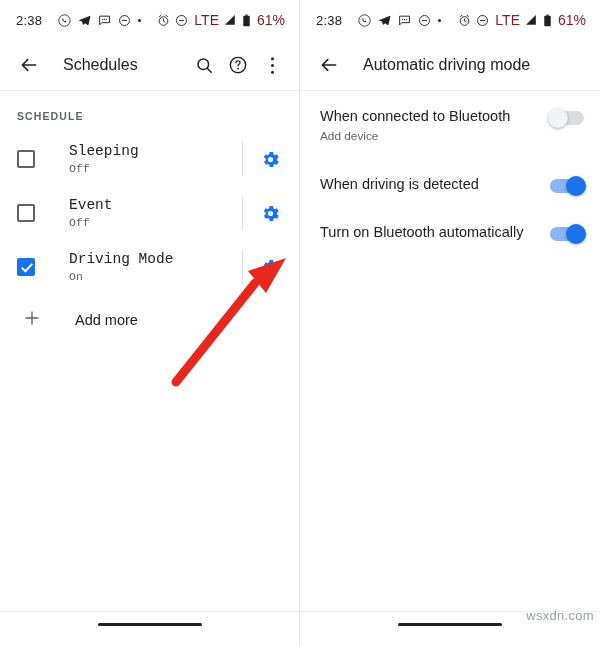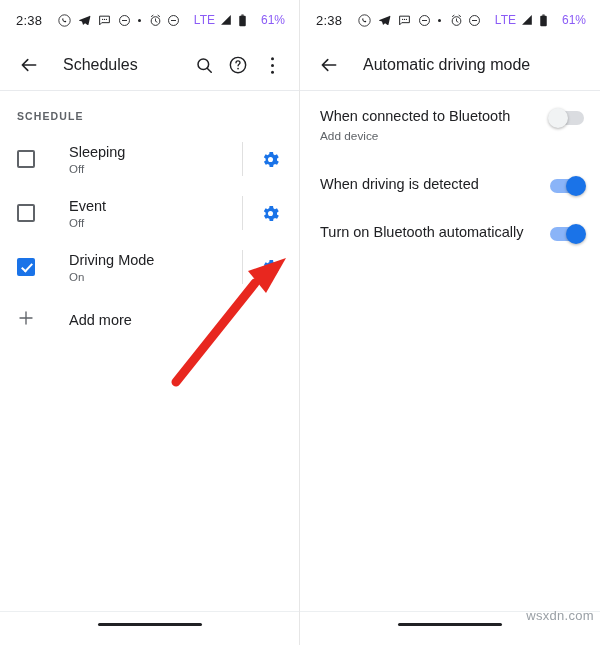--- a/index.html
+++ b/index.html
@@ -64,23 +64,23 @@
     justify-content: center;
     color: #202124;
   }
   .dot {
     width: 3px; height: 3px;
     border-radius: 50%;
     background: #202124;
     display: inline-block;
   }
   .battery-text {
-    font-size: 12px;
-    color: #8b5cf6;
-    margin-left: 9px;
+    font-size: 14px;
+    color: #7f1d1d;
+    margin-left: 1px;
   }
 
   
   .appbar {
     height: 50px;
     display: flex;
     align-items: center;
     padding: 0 10px 0 12px;
     box-sizing: border-box;
   }
@@ -143,20 +143,21 @@
     width: 4px;
     height: 9px;
     border: solid #fff;
     border-width: 0 2px 2px 0;
     transform: rotate(43deg);
   }
   .row-texts {
     margin-left: 34px;
     flex: 1;
     min-width: 0;
+    font-family: Liberation Mono, monospace;
   }
   .row-title {
     font-size: 14.5px;
     color: #202124;
   }
   .row-sub {
     font-size: 11.5px;
     color: #5f6368;
     margin-top: 3px;
   }
@@ -175,21 +176,21 @@
     width: 26px;
     height: 26px;
     display: flex;
     align-items: center;
     justify-content: center;
   }
   .add-row {
     display: flex;
     align-items: center;
     min-height: 52px;
-    padding-left: 17px;
+    padding-left: 23px;
   }
   .add-label {
     margin-left: 34px;
     font-size: 14.5px;
     color: #202124;
   }
 
   
   .setting-row {
     display: flex;

